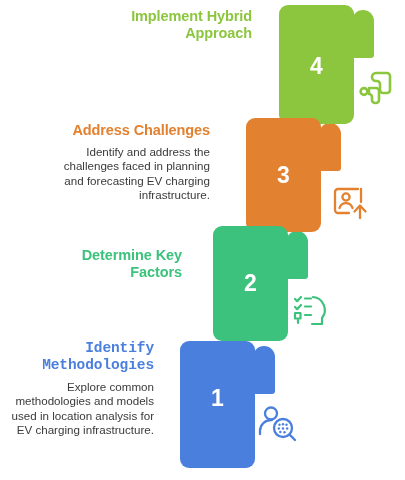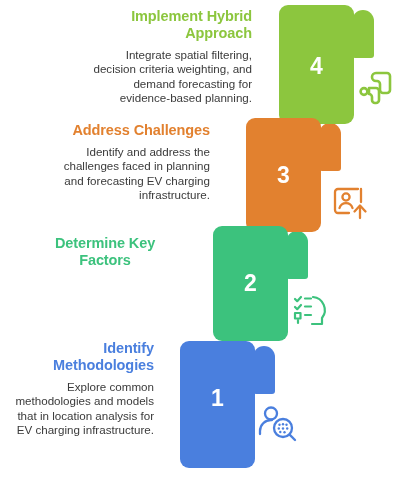--- a/index.html
+++ b/index.html
@@ -86,21 +86,20 @@
   }
 </style>
 </head>
 <body>
 
 <div id="infographic">
 
   <div class="step" style="top:0;">
     <div class="text-block" style="left:88px; top:8px; width:164px;">
       <p class="step-title" style="color:#8CC63E;">Implement Hybrid Approach</p>
-      <p class="step-desc">Integrate spatial filtering, decision criteria weighting, and demand forecasting for evidence-based planning.</p>
     </div>
 
     <div class="card-wrap" style="left:279px; top:5px; width:92px; height:119px;">
       <div class="card-tab" style="left:73px; top:5px; width:22px; height:48px; background:#8CC63E; border-radius:11px 11px 3px 3px;"></div>
       <div class="card-body" style="width:75px; height:119px; background:#8CC63E;"></div>
       <div class="card-num" style="left:0; top:50px; width:75px;">4</div>
     </div>
 
     <div class="icon" style="left:356px; top:68px; width:40px; height:40px;">
       <svg width="40" height="40" viewBox="0 0 40 40" fill="none" stroke="#8CC63E" stroke-width="2.6" stroke-linecap="round" stroke-linejoin="round">
@@ -129,21 +128,21 @@
         <path d="M31 6 v13"></path>
         <circle cx="16" cy="14" r="3.6"></circle>
         <path d="M9.5 25 a6.8 6.8 0 0 1 13 0"></path>
         <path d="M30 35 v-11"></path>
         <path d="M24.5 28.5 L30 22.5 L35.5 28.5"></path>
       </svg>
     </div>
   </div>
 
   <div class="step" style="top:0;">
-    <div class="text-block" style="left:28px; top:235px; width:154px;text-align:center;">
+    <div class="text-block" style="left:28px; top:247px; width:154px;">
       <p class="step-title" style="color:#3CC27D;">Determine Key Factors</p>
     </div>
 
     <div class="card-wrap" style="left:213px; top:226px; width:92px; height:115px;">
       <div class="card-tab" style="left:73px; top:5px; width:22px; height:48px; background:#3CC27D; border-radius:11px 11px 3px 3px;"></div>
       <div class="card-body" style="width:75px; height:115px; background:#3CC27D;"></div>
       <div class="card-num" style="left:0; top:46px; width:75px;">2</div>
     </div>
 
     <div class="icon" style="left:292px; top:290px; width:40px; height:40px;">
@@ -155,22 +154,22 @@
         <path d="M13 8.5 h6"></path>
         <path d="M13 16.5 h6"></path>
         <path d="M13 25 h6"></path>
         <path d="M6 33 v-3"></path>
       </svg>
     </div>
   </div>
 
   <div class="step" style="top:0;">
     <div class="text-block" style="left:2px; top:340px; width:152px;">
-      <p class="step-title" style="color:#4A7FDE;">Identify Methodologies</p>
-      <p class="step-desc">Explore common methodologies and models that in location analysis for EV charging infrastructure.</p>
+      <p class="step-title" style="color:#4A7FDE;font-family:Liberation Mono, monospace;">Identify Methodologies</p>
+      <p class="step-desc">Explore common methodologies and models used in location analysis for EV charging infrastructure.</p>
     </div>
 
     <div class="card-wrap" style="left:180px; top:341px; width:92px; height:127px;">
       <div class="card-tab" style="left:73px; top:5px; width:22px; height:48px; background:#4A7FDE; border-radius:11px 11px 3px 3px;"></div>
       <div class="card-body" style="width:75px; height:127px; background:#4A7FDE;"></div>
       <div class="card-num" style="left:0; top:46px; width:75px;">1</div>
     </div>
 
     <div class="icon" style="left:258px; top:404px; width:40px; height:40px;">
       <svg width="40" height="40" viewBox="0 0 40 40" fill="none" stroke="#4A7FDE" stroke-width="2.3" stroke-linecap="round" stroke-linejoin="round">

